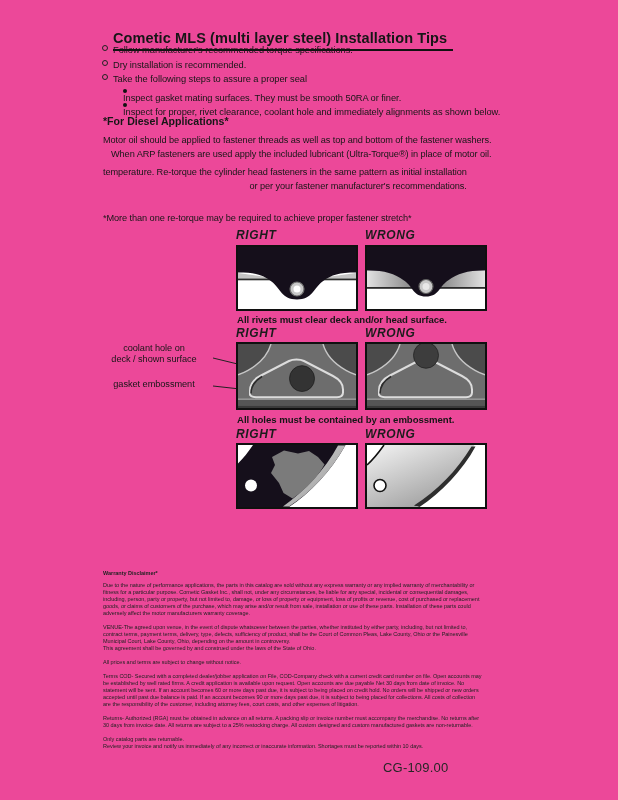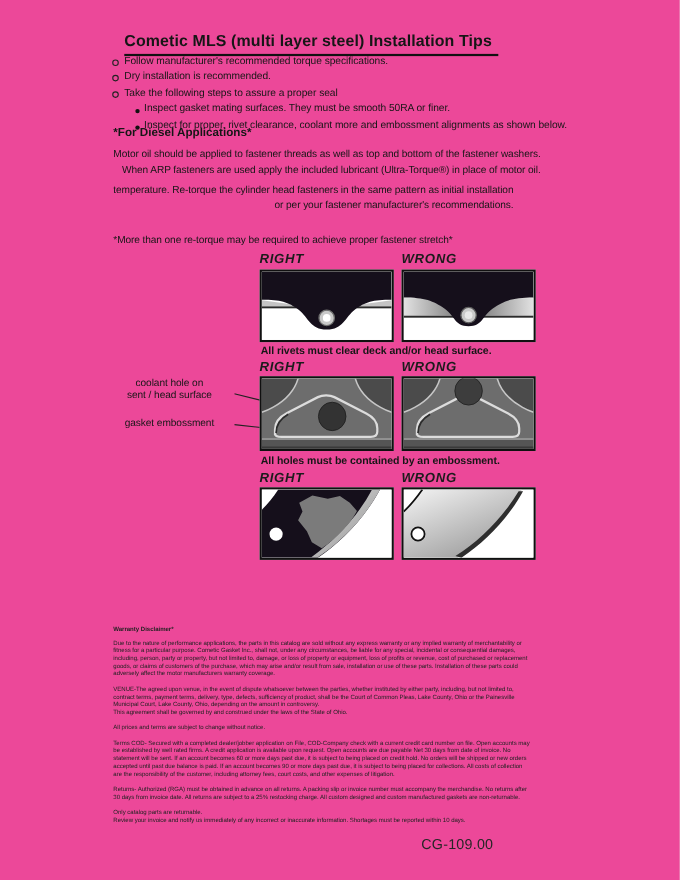--- a/index.html
+++ b/index.html
@@ -3,22 +3,22 @@
 <meta charset="utf-8">
 <style>
   html,body{margin:0;padding:0;}
   body{background:#e9e9e9;font-family:"Liberation Sans",sans-serif;}
   #page{position:relative;width:618px;height:800px;background:#ec4899;margin:0 auto;overflow:hidden;color:#161616;}
 
   .title{position:absolute;left:113px;top:20px;font-size:14.5px;font-weight:700;letter-spacing:.1px;
          border-bottom:2px solid #111;padding:0 6px 3px 0;display:inline-block;}
 
   .bullets{position:absolute;left:102px;top:45px;font-size:9.3px;letter-spacing:-.05px;}
-  .b-row{height:14.6px;display:flex;align-items:flex-end;white-space:nowrap;}
-  .b-row.sub{margin-left:21px;}
+  .b-row{height:14.6px;display:flex;align-items:flex-start;white-space:nowrap;}
+  .b-row.sub{margin-left:21px;flex-direction:column;}
   .dot-o{width:4px;height:4px;border:1px solid #222;border-radius:50%;margin-right:5px;flex:0 0 auto;}
   .dot-f{width:4px;height:4px;background:#111;border-radius:50%;margin-right:4px;flex:0 0 auto;}
 
   .sec-head{position:absolute;left:103px;font-size:10.6px;font-weight:700;}
   .para{position:absolute;left:103px;font-size:9.2px;line-height:14px;letter-spacing:-.08px;}
   .para span{display:block;white-space:nowrap;text-align:right;}
 
   .rw-label{position:absolute;width:122px;text-align:left;font-size:12px;font-weight:700;letter-spacing:.6px;color:#1c1c1c;font-style:italic;}
   .fig-box{position:absolute;width:118px;border:2px solid #101010;background:#fff;}
   .fig-box svg{display:block;width:100%;height:100%;}
@@ -55,21 +55,21 @@
     <div class="b-row">
       <span class="dot-o"></span>
       <span>Take the following steps to assure a proper seal</span>
     </div>
     <div class="b-row sub">
       <span class="dot-f"></span>
       <span>Inspect gasket mating surfaces.  They must be smooth 50RA or finer.</span>
     </div>
     <div class="b-row sub">
       <span class="dot-f"></span>
-      <span>Inspect for proper, rivet clearance, coolant more and embossment alignments as shown below.</span>
+      <span>Inspect for proper, rivet clearance, coolant hole and immediately alignments as shown below.</span>
     </div>
   </div>
 
   <div class="sec-head" style="top:115px">*For Diesel Applications*</div>
 
   <div class="para" style="top:133px">
     <span>Motor oil should be applied to fastener threads as well as top and bottom of the fastener washers.</span>
     <span>When ARP fasteners are used apply the included lubricant (Ultra-Torque®) in place of motor oil.</span>
   </div>
 
@@ -119,21 +119,21 @@
 
   <div class="fig-caption" style="top:314px">
     <span>All rivets must clear deck and/or head surface.</span>
   </div>
 
   <div class="rw-label" style="left:236px;top:326px">RIGHT</div>
   <div class="rw-label" style="left:365px;top:326px">WRONG</div>
 
   <div class="callout" style="top:343px">
     <span>coolant hole on</span>
-    <span>sent / head surface</span>
+    <span>deck / shown surface</span>
   </div>
   <div class="callout" style="top:379px">
     <span>gasket embossment</span>
   </div>
 
   <svg id="callout-lines" width="90" height="46">
     <line x1="0" y1="8" x2="86" y2="29" stroke="#222" stroke-width="1"></line>
     <line x1="0" y1="36" x2="45" y2="41" stroke="#222" stroke-width="1"></line>
   </svg>
 

